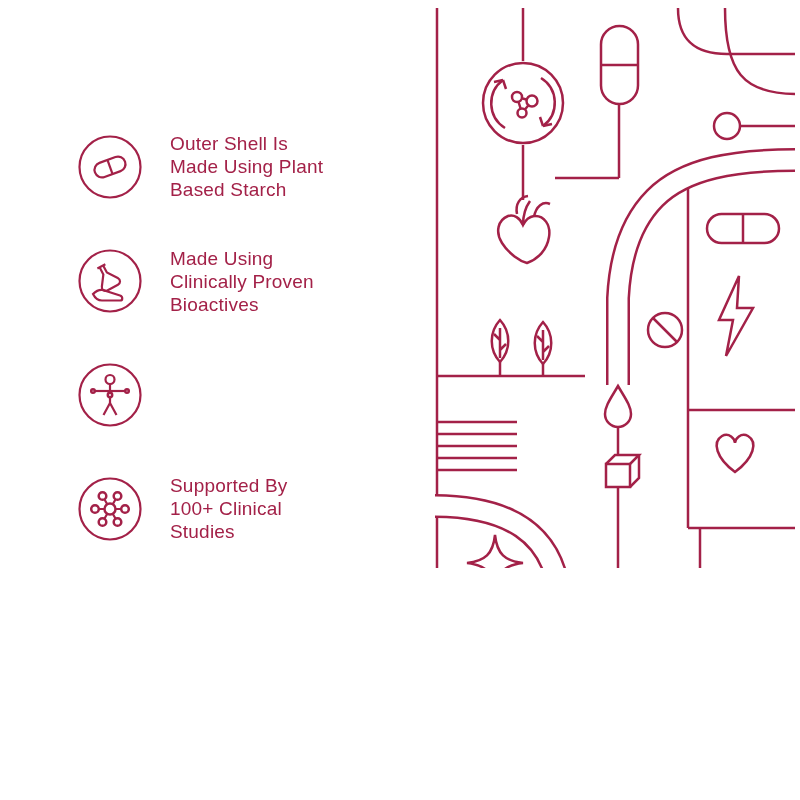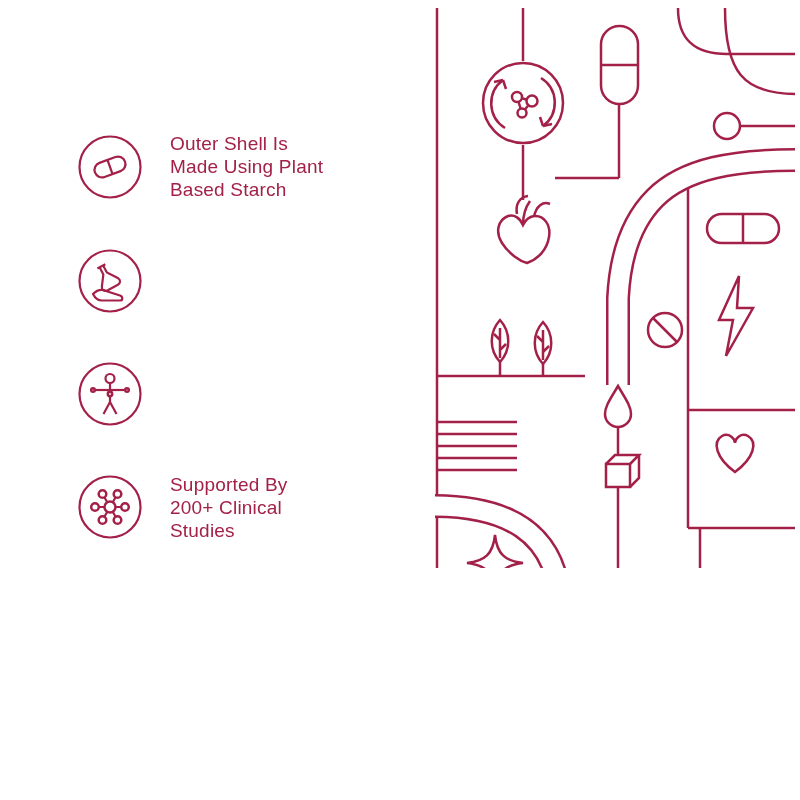--- a/index.html
+++ b/index.html
@@ -40,20 +40,23 @@
 
     <div class="feature-row">
       <svg class="feature-icon" viewBox="0 0 68 68">
         <circle class="lnw" cx="34" cy="34" r="30.5"></circle>
         <g transform="rotate(-28 31 30)">
           <path class="lnw" d="M 29 18 L 29 26 L 22 36 C 20 39 22 42 25 42 L 37 42 C 40 42 42 39 40 36 L 33 26 L 33 18"></path>
           <path class="lnw" d="M 26.5 18 L 35.5 18"></path>
         </g>
         <path class="lnw" d="M 17 47 C 21 43 26 42 30 44 L 44 48.5 C 47 49.5 47 53.5 44 53.5 L 26 53.5 C 22 53.5 19 51 17 47 Z"></path>
       </svg>
+      <div class="feature-label">Made Using
+Clinically Proven
+Bioactives</div>
     </div>
 
     <div class="feature-row">
       <svg class="feature-icon" viewBox="0 0 68 68">
         <circle class="lnw" cx="34" cy="34" r="30.5"></circle>
         <circle class="lnw" cx="34" cy="18.5" r="4.5"></circle>
         <path class="lnw" d="M 18.5 30 H 49.5"></path>
         <circle class="nodew" cx="17" cy="30" r="1.8"></circle>
         <circle class="nodew" cx="51" cy="30" r="1.8"></circle>
         <path class="lnw" d="M 34 23 V 42"></path>
@@ -68,21 +71,21 @@
         <path class="lnw" d="M 34 34 L 49 34 M 34 34 L 41.5 21 M 34 34 L 26.5 21 M 34 34 L 19 34 M 34 34 L 26.5 47 M 34 34 L 41.5 47"></path>
         <circle class="nodew" cx="34" cy="34" r="5.5"></circle>
         <circle class="nodew" cx="49" cy="34" r="3.8"></circle>
         <circle class="nodew" cx="41.5" cy="21" r="3.8"></circle>
         <circle class="nodew" cx="26.5" cy="21" r="3.8"></circle>
         <circle class="nodew" cx="19" cy="34" r="3.8"></circle>
         <circle class="nodew" cx="26.5" cy="47" r="3.8"></circle>
         <circle class="nodew" cx="41.5" cy="47" r="3.8"></circle>
       </svg>
       <div class="feature-label">Supported By
-200+ Clinical
+100+ Clinical
 Studies</div>
     </div>
 
 
   </div>
 
   <svg class="art" width="360" height="784" viewBox="0 0 360 784">
 
     <g>
       <path class="ln" d="M 2 0 V 784"></path>

